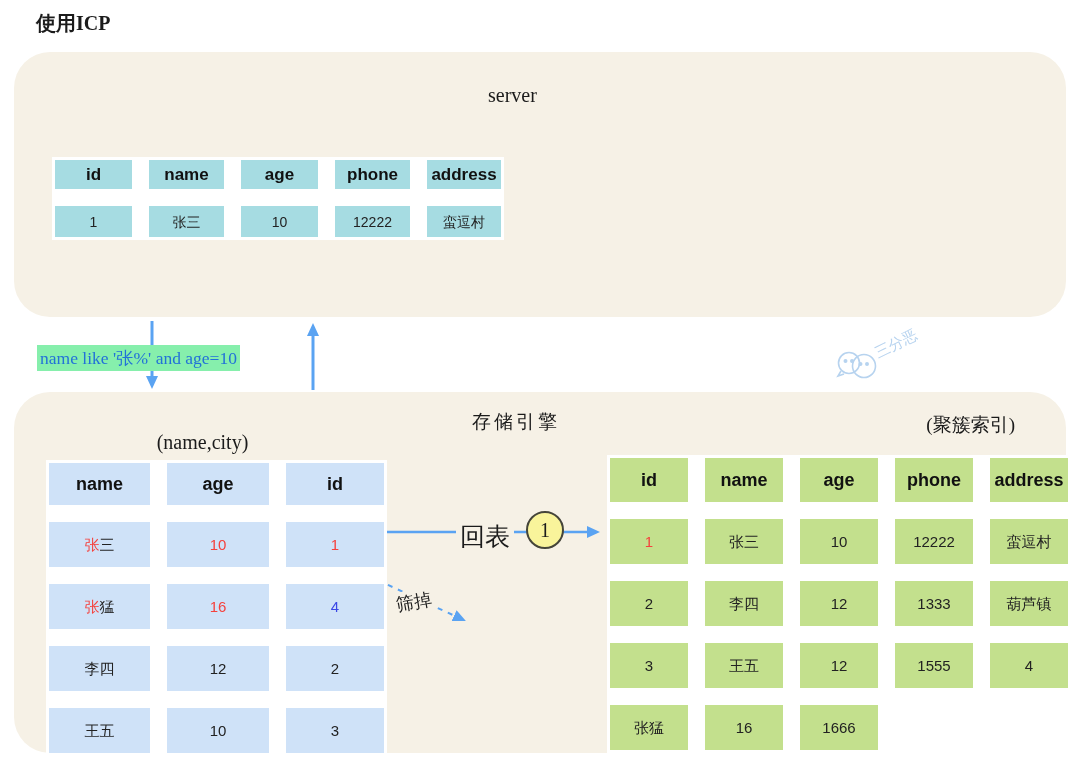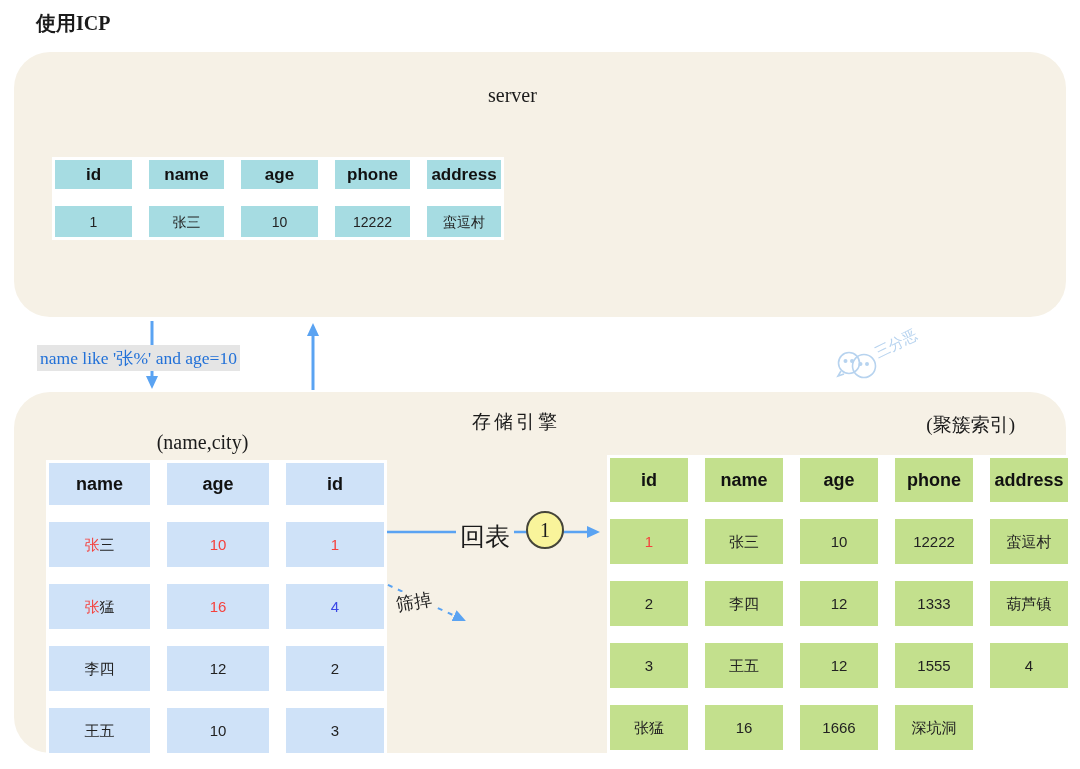--- a/index.html
+++ b/index.html
@@ -11,21 +11,21 @@
   #server-box{left:14px;top:52px;width:1052px;height:265px}
   #engine-box{left:14px;top:392px;width:1052px;height:361px}
 
   .label{position:absolute;font-family:"Liberation Serif",serif;color:#1b1b1b;z-index:2;white-space:nowrap}
   #page-title{left:36px;top:10px;font-size:20px;font-weight:bold}
   #server-label{left:488px;top:84px;font-size:20px}
   #engine-label{left:472px;top:409px;font-size:19px;font-weight:normal;letter-spacing:3px}
   #secondary-title{left:46px;top:431px;width:313px;text-align:center;font-size:20px}
   #clustered-title{left:607px;top:412px;width:408px;text-align:right;font-size:19px}
 
-  #query-text{left:37px;top:345px;font-size:17.5px;color:#2271d8;background:#e5e5e5;
+  #query-text{left:37px;top:345px;font-size:17.5px;color:#2271d8;background:#86efac;
               padding:1px 3px;z-index:2}
 
   
   .gtable{position:absolute;display:grid;gap:17px;padding:3px;background:#ffffff;z-index:2}
   .cell{display:flex;align-items:center;justify-content:center;line-height:1}
   .hcell{font-weight:bold;color:#111}
   #server-table{left:52px;top:157px;grid-template-columns:77px 75px 77px 75px 74px;
                 grid-template-rows:29px 31px}
   #server-table .cell{background:#a6dce2}
   #server-table .hcell{font-size:17px}
@@ -209,20 +209,17 @@
     </div>
     <div class="cell dcell">
       <span>张猛</span>
     </div>
     <div class="cell dcell">
       <span>16</span>
     </div>
     <div class="cell dcell">
       <span>1666</span>
     </div>
-    <div class="cell dcell">
-      <span>深坑洞</span>
-    </div>
   </div>
 
 <div class="label" id="back-label">回表</div>
 <div id="step-circle">1</div>
 <div class="label" id="filter-label">筛掉</div>
 
 </body></html>

